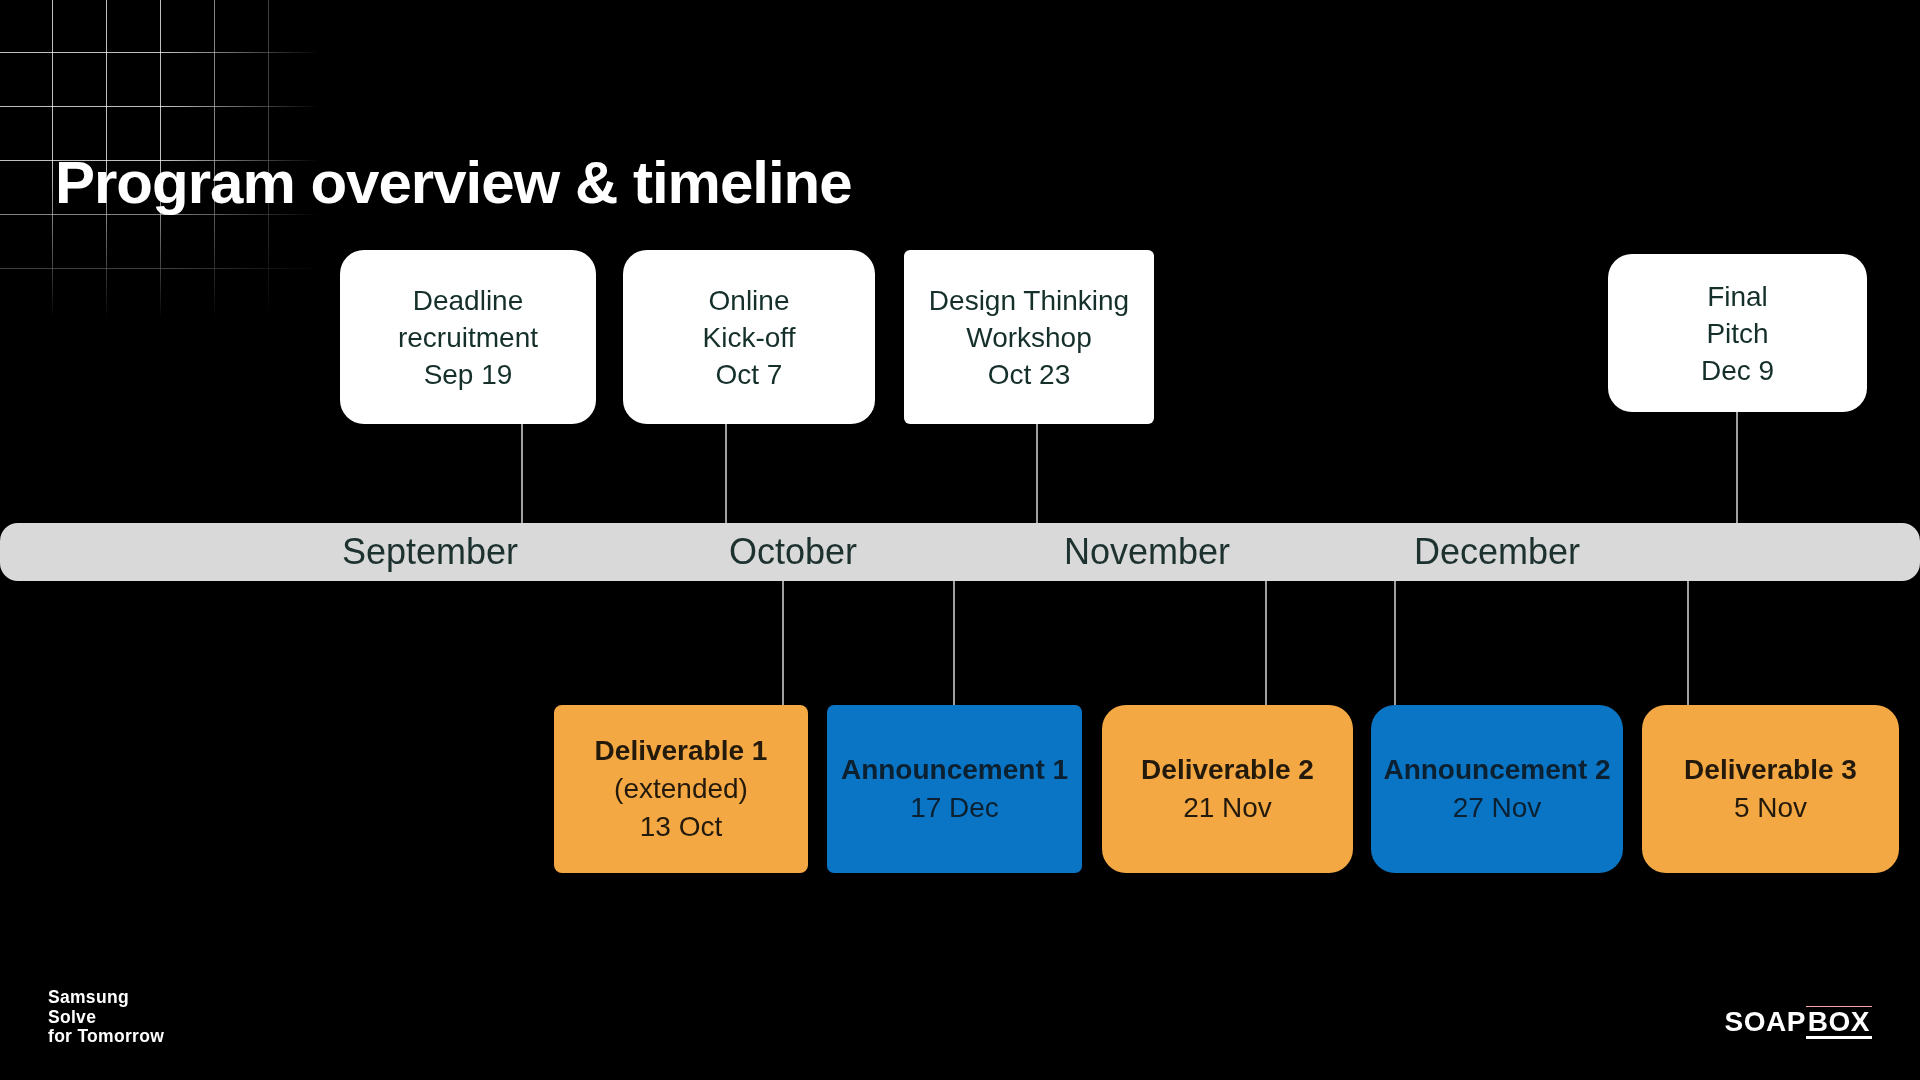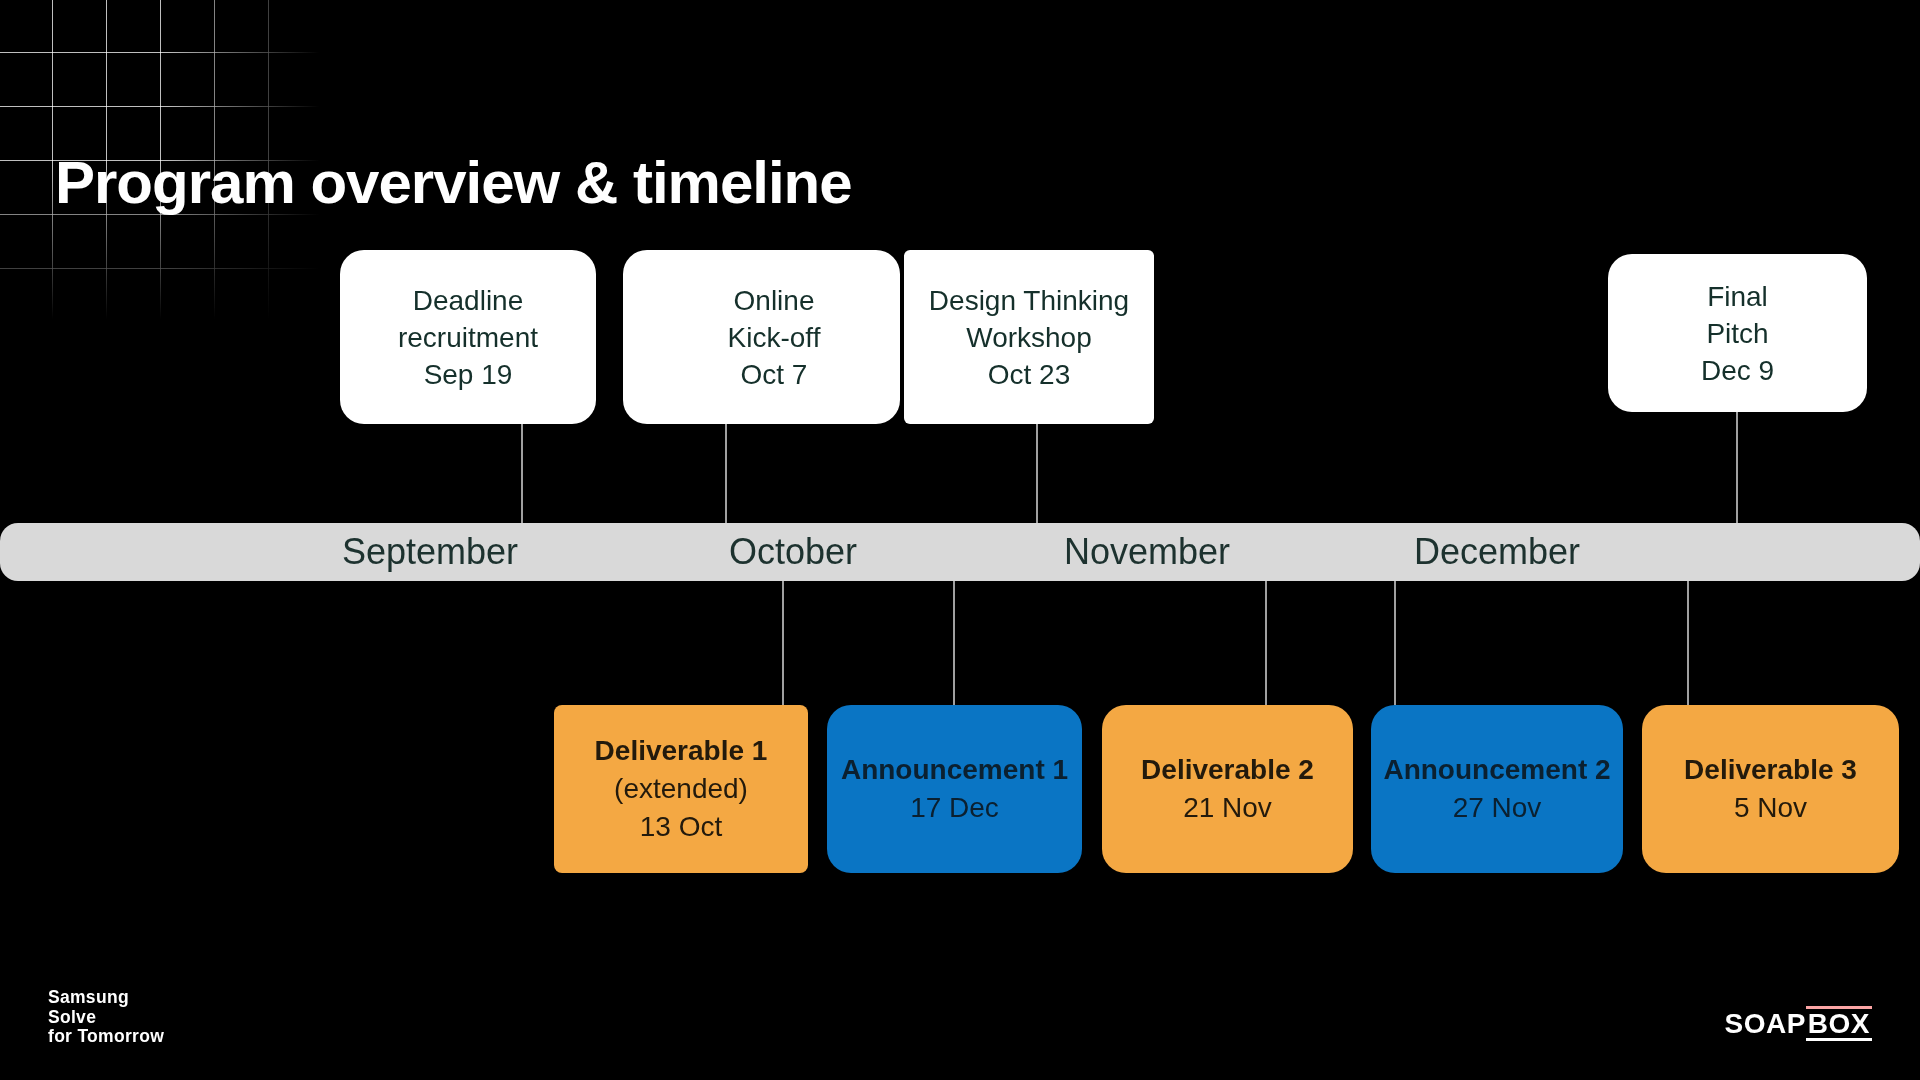--- a/index.html
+++ b/index.html
@@ -30,21 +30,21 @@
   
   .card{
     position:absolute;border-radius:24px;text-align:center;
     display:flex;flex-direction:column;justify-content:center;
     font-size:28px;line-height:37px;
   }
   .card-top{background:#ffffff;color:#15302b;}
   .card-top .l{font-weight:normal;}
   .card-top .d{font-weight:normal;}
   #card-deadline{left:340px;top:250px;width:256px;height:174px;}
-  #card-online{left:623px;top:250px;width:252px;height:174px;padding-left:25px;}
+  #card-online{left:623px;top:250px;width:252px;height:174px;}
   #card-design{left:904px;top:250px;width:250px;height:174px;border-radius:6px;}
   #card-final{left:1608px;top:254px;width:259px;height:158px;}
 
   
   .connector{position:absolute;width:2px;background:#a0a0a0;}
   #conn-t1{left:521px;top:424px;height:100px;}
   #conn-t2{left:725px;top:424px;height:100px;}
   #conn-t3{left:1036px;top:424px;height:100px;}
   #conn-t4{left:1736px;top:412px;height:112px;}
   #conn-b1{left:782px;top:581px;height:124px;}
@@ -64,36 +64,36 @@
   }
   #month-sep{left:430px;} #month-oct{left:793px;}
   #month-nov{left:1147px;} #month-dec{left:1497px;}
 
   
   .card-bottom{top:705px;height:168px;line-height:38px;}
   .card-bottom .t{font-weight:bold;}
   .card-orange{background:#f4a843;color:#231a0c;}
   .card-blue{background:#0a75c4;color:#0b2030;}
   #card-del1{left:554px;width:254px;border-radius:8px;}
-  #card-ann1{left:827px;width:255px;}
+  #card-ann1{left:827px;width:255px;border-radius:7px;}
   #card-del2{left:1102px;width:251px;}
   #card-ann2{left:1371px;width:252px;}
   #card-del3{left:1642px;width:257px;}
 
   
   .samsung-logo{
     position:absolute;left:48px;top:988px;color:#ffffff;
     font-size:17.5px;line-height:19.5px;font-weight:bold;letter-spacing:0.3px;
   }
   .soapbox-logo{
     position:absolute;right:48px;top:1006px;color:#ffffff;
     font-size:28px;font-weight:bold;letter-spacing:0.5px;line-height:1;
   }
   .soapbox-logo .boxed{
-    display:inline-block;border-top:3px solid #fca5a5;border-bottom:3px solid #ffffff;
+    display:inline-block;border-top:1px solid #fca5a5;border-bottom:3px solid #ffffff;
     padding:1px 2px 0 2px;
   }
 </style>
 </head>
 <body>
 
 <div class="stage">
 
   <div class="grid-pattern"></div>
   <div class="grid-fade"></div>

